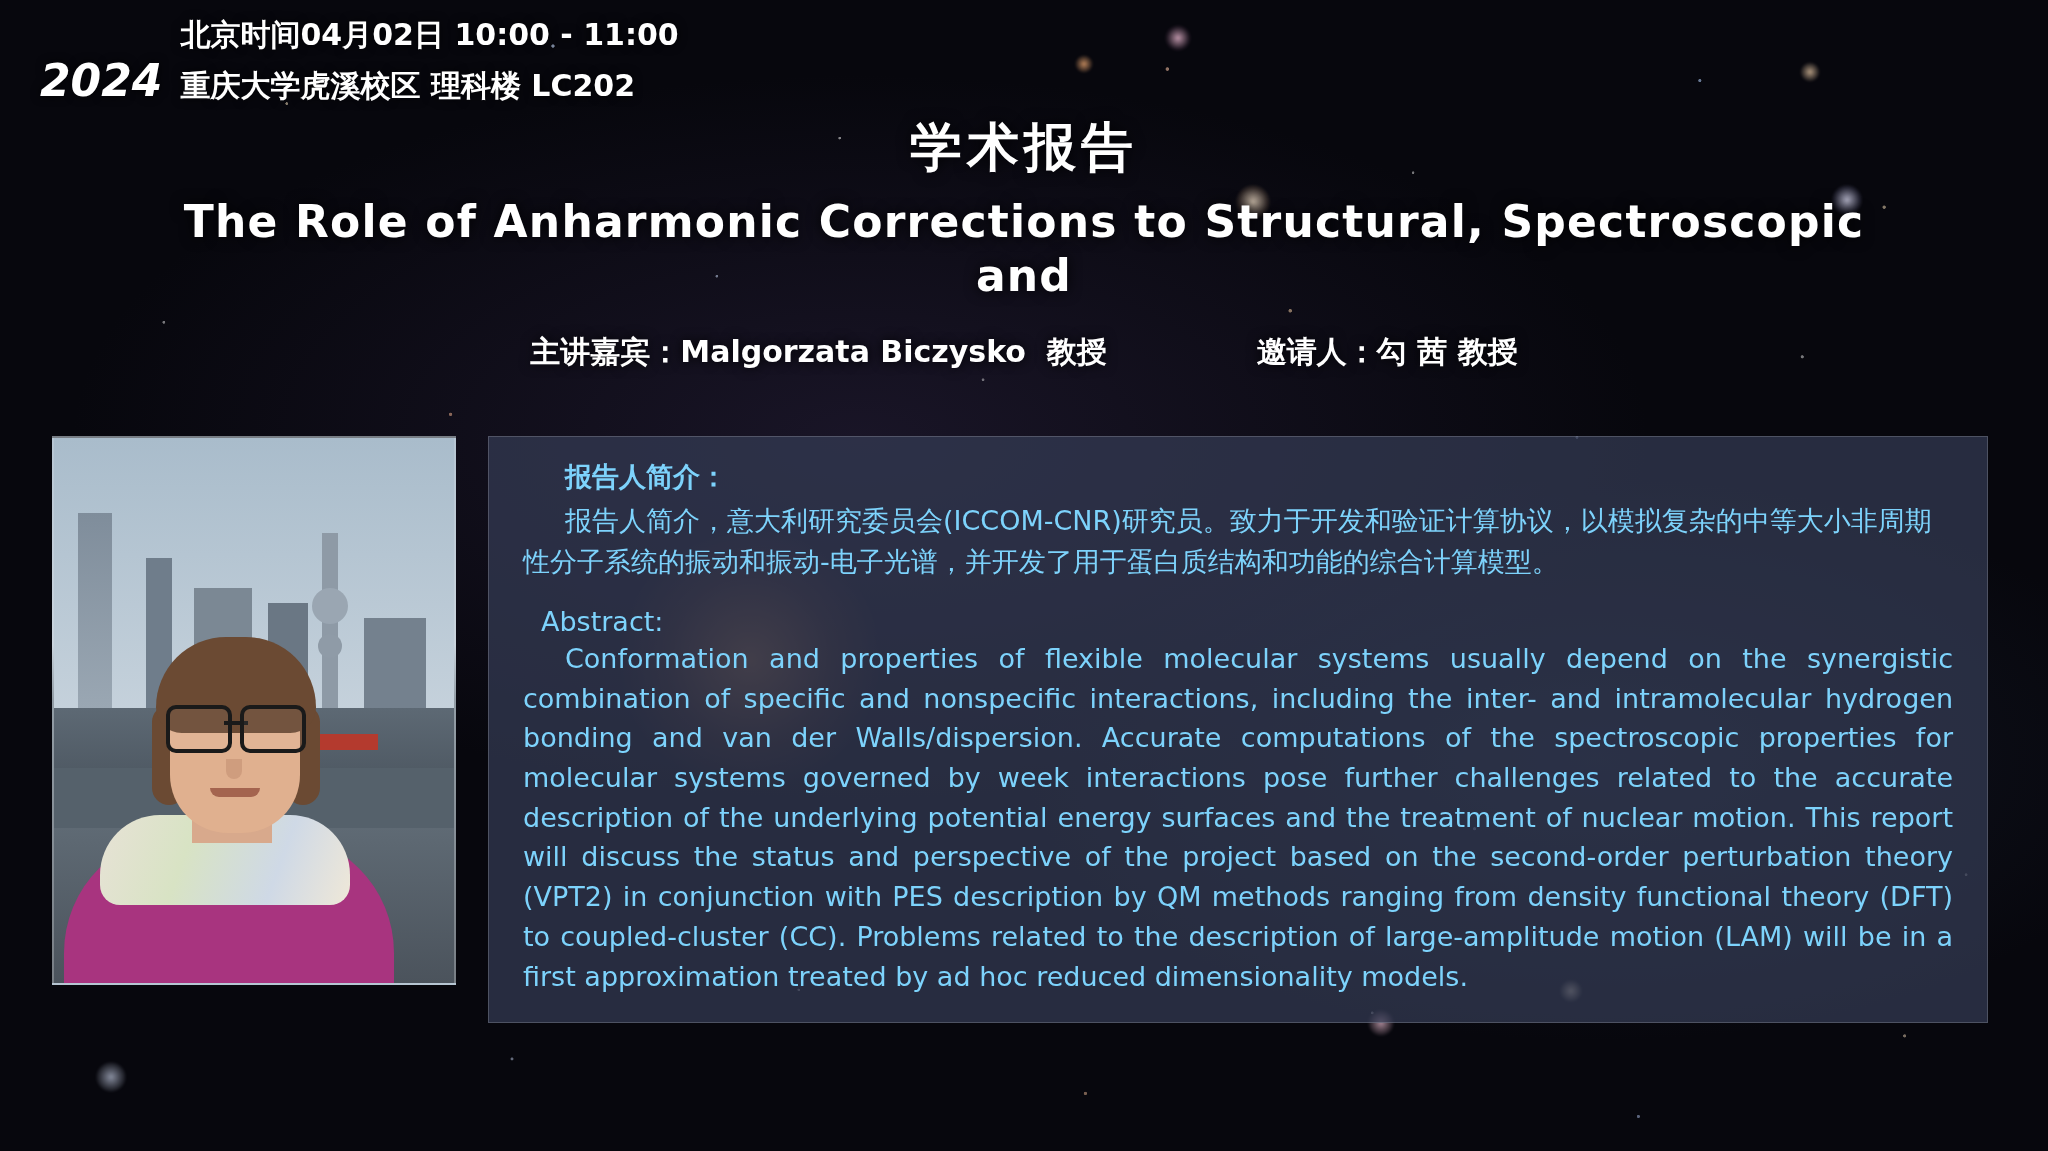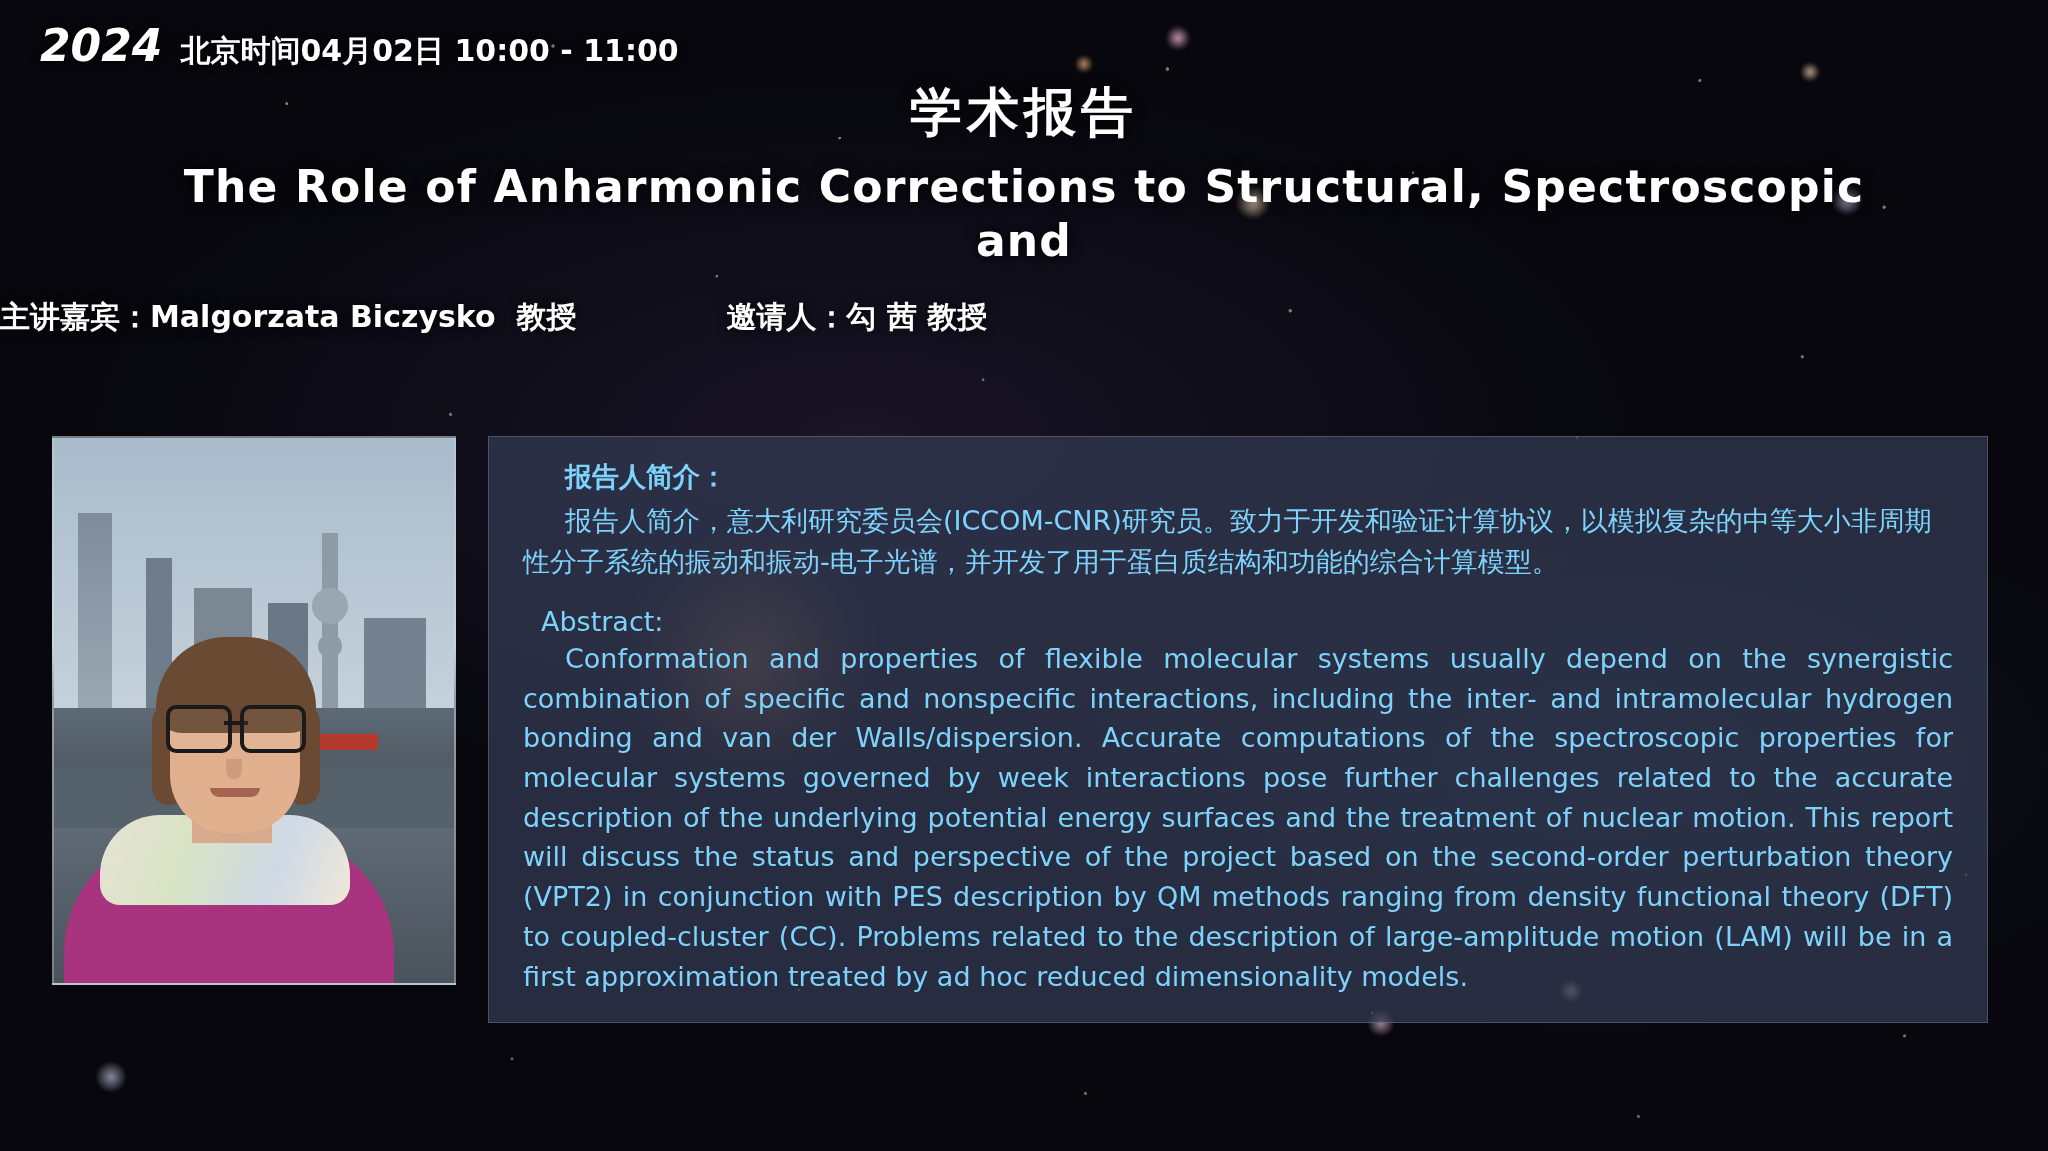--- a/index.html
+++ b/index.html
@@ -129,20 +129,21 @@
     font-size: 44px;
     font-weight: bold;
     line-height: 1.22;
     letter-spacing: 1.2px;
     text-shadow: 0 0 14px rgba(0,0,0,0.95);
   }
 
   .people-row {
     margin-top: 30px;
     display: flex;
+    justify-content: center;
     gap: 150px;
     font-size: 30px;
     font-weight: bold;
     text-shadow: 0 0 12px rgba(0,0,0,0.95);
   }
   .people-row span { white-space: pre; }
 
   
   .content {
     position: absolute;
@@ -268,20 +269,21 @@
   <div class="galaxy" style="left:1075px; top:55px; width:18px; height:18px; background:radial-gradient(circle, rgba(255,180,120,0.85), transparent 74%);"></div>
   <div class="galaxy" style="left:1368px; top:1010px; width:26px; height:26px; background:radial-gradient(circle, rgba(255,205,225,0.75), transparent 75%);"></div>
   <div class="galaxy" style="left:96px; top:1062px; width:30px; height:30px; background:radial-gradient(circle, rgba(220,230,255,0.7), transparent 76%);"></div>
   <div class="galaxy" style="left:1560px; top:980px; width:22px; height:22px; background:radial-gradient(circle, rgba(255,240,210,0.7), transparent 75%);"></div>
 
   <div class="header">
     <div class="year-line">
       <div class="year">2024</div>
       <div class="datetime-block">
         <div class="datetime">北京时间04月02日 10:00 - 11:00</div>
+        <div class="venue">重庆大学虎溪校区 理科楼 LC202</div>
       </div>
     </div>
 
     <div class="report-type">学术报告</div>
 
     <div class="talk-title">
       <div>The Role of Anharmonic Corrections to Structural, Spectroscopic and</div>
     </div>
 
     <div class="people-row">

